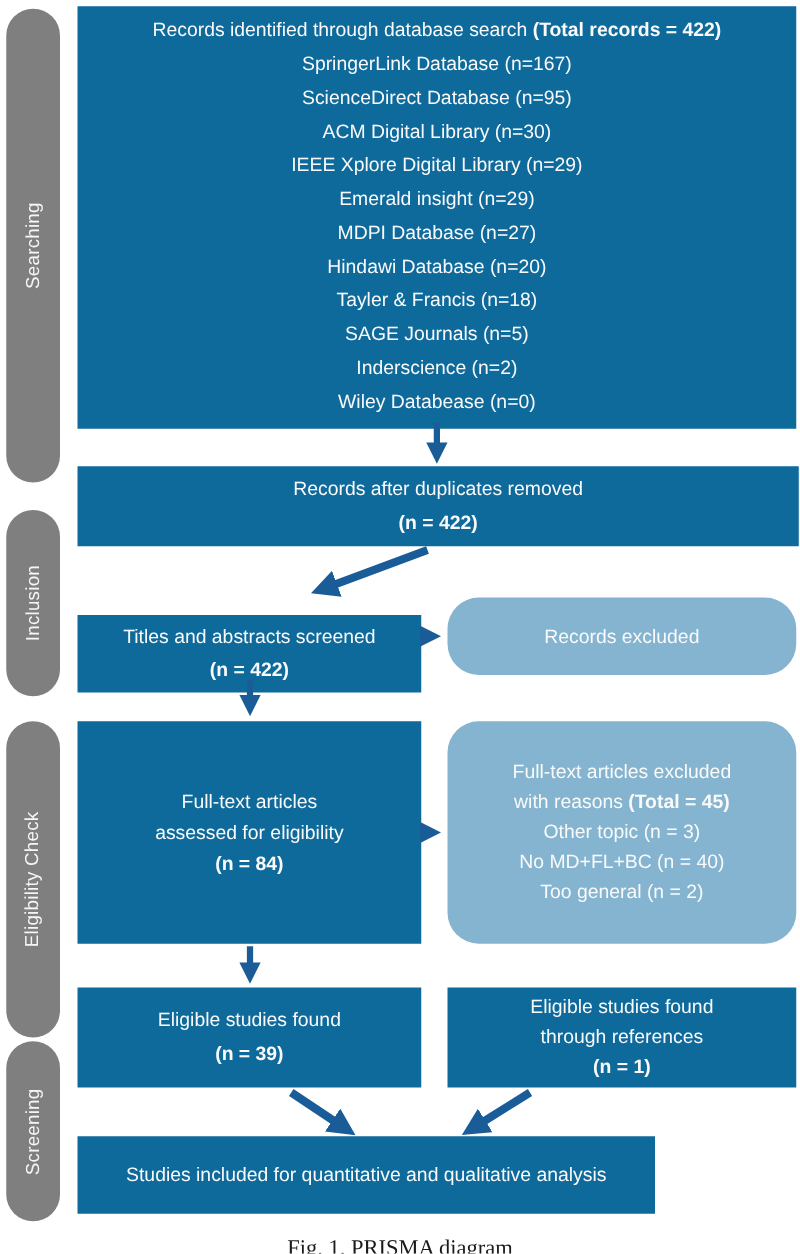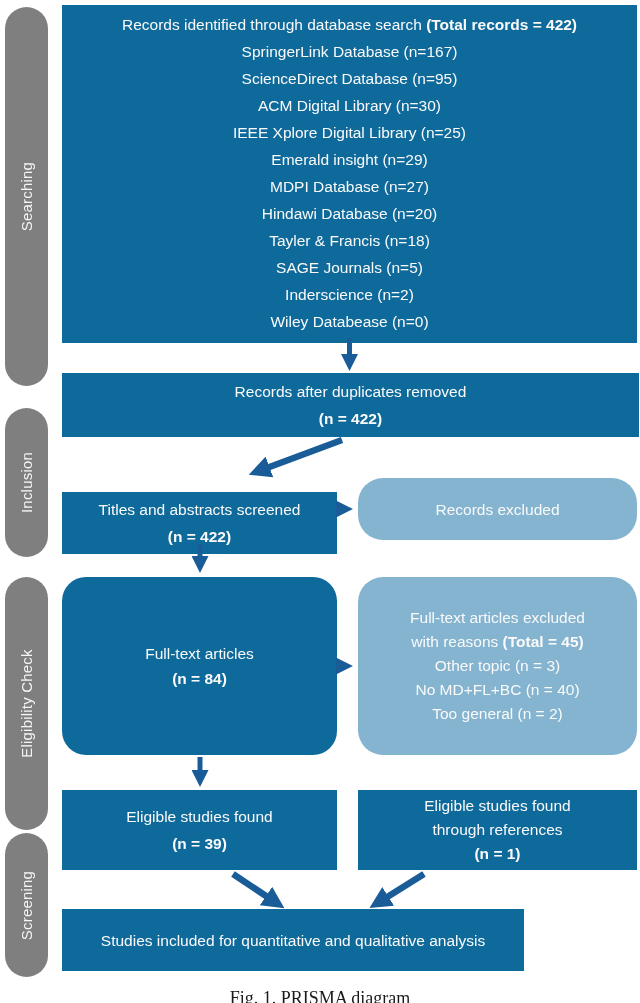--- a/index.html
+++ b/index.html
@@ -66,21 +66,21 @@
   </div>
   <div class="pill" style="top:833px;height:144px;">
     <span>Screening</span>
   </div>
 
   <div id="box-identified" class="box dark" style="left:62px;top:5px;width:575px;height:332px;">
       <div class="line"><span>Records identified through database search </span><span class="bold">(Total records = 422)</span></div>
       <div class="line"><span>SpringerLink Database (n=167)</span></div>
       <div class="line"><span>ScienceDirect Database (n=95)</span></div>
       <div class="line"><span>ACM Digital Library (n=30)</span></div>
-      <div class="line"><span>IEEE Xplore Digital Library (n=25)</span></div>
+      <div class="line"><span>IEEE Xplore Digital Library (n=29)</span></div>
       <div class="line"><span>Emerald insight (n=29)</span></div>
       <div class="line"><span>MDPI Database (n=27)</span></div>
       <div class="line"><span>Hindawi Database (n=20)</span></div>
       <div class="line"><span>Tayler &amp; Francis (n=18)</span></div>
       <div class="line"><span>SAGE Journals (n=5)</span></div>
       <div class="line"><span>Inderscience (n=2)</span></div>
       <div class="line"><span>Wiley Databease (n=0)</span></div>
     </div>
 
   <div class="box dark" style="left:62px;top:373px;width:577px;height:64px;">
@@ -90,22 +90,23 @@
 
   <div class="box dark" style="left:62px;top:492px;width:275px;height:62px;">
       <div class="line"><span>Titles and abstracts screened</span></div>
       <div class="line"><span class="bold">(n = 422)</span></div>
     </div>
 
   <div class="box light" style="left:358px;top:478px;width:279px;height:62px;">
       <div class="line"><span>Records excluded</span></div>
     </div>
 
-  <div class="box dark lh25" style="left:62px;top:577px;width:275px;height:178px;border-radius:24px;">
+  <div class="box dark lh25" style="left:62px;top:577px;width:275px;height:178px;">
       <div class="line"><span>Full-text articles</span></div>
+      <div class="line"><span>assessed for eligibility</span></div>
       <div class="line"><span class="bold">(n = 84)</span></div>
     </div>
 
   <div class="box light lh24" style="left:358px;top:577px;width:279px;height:178px;">
       <div class="line"><span>Full-text articles excluded</span></div>
       <div class="line"><span>with reasons </span><span class="bold">(Total = 45)</span></div>
       <div class="line"><span>Other topic (n = 3)</span></div>
       <div class="line"><span>No MD+FL+BC (n = 40)</span></div>
       <div class="line"><span>Too general (n = 2)</span></div>
     </div>

